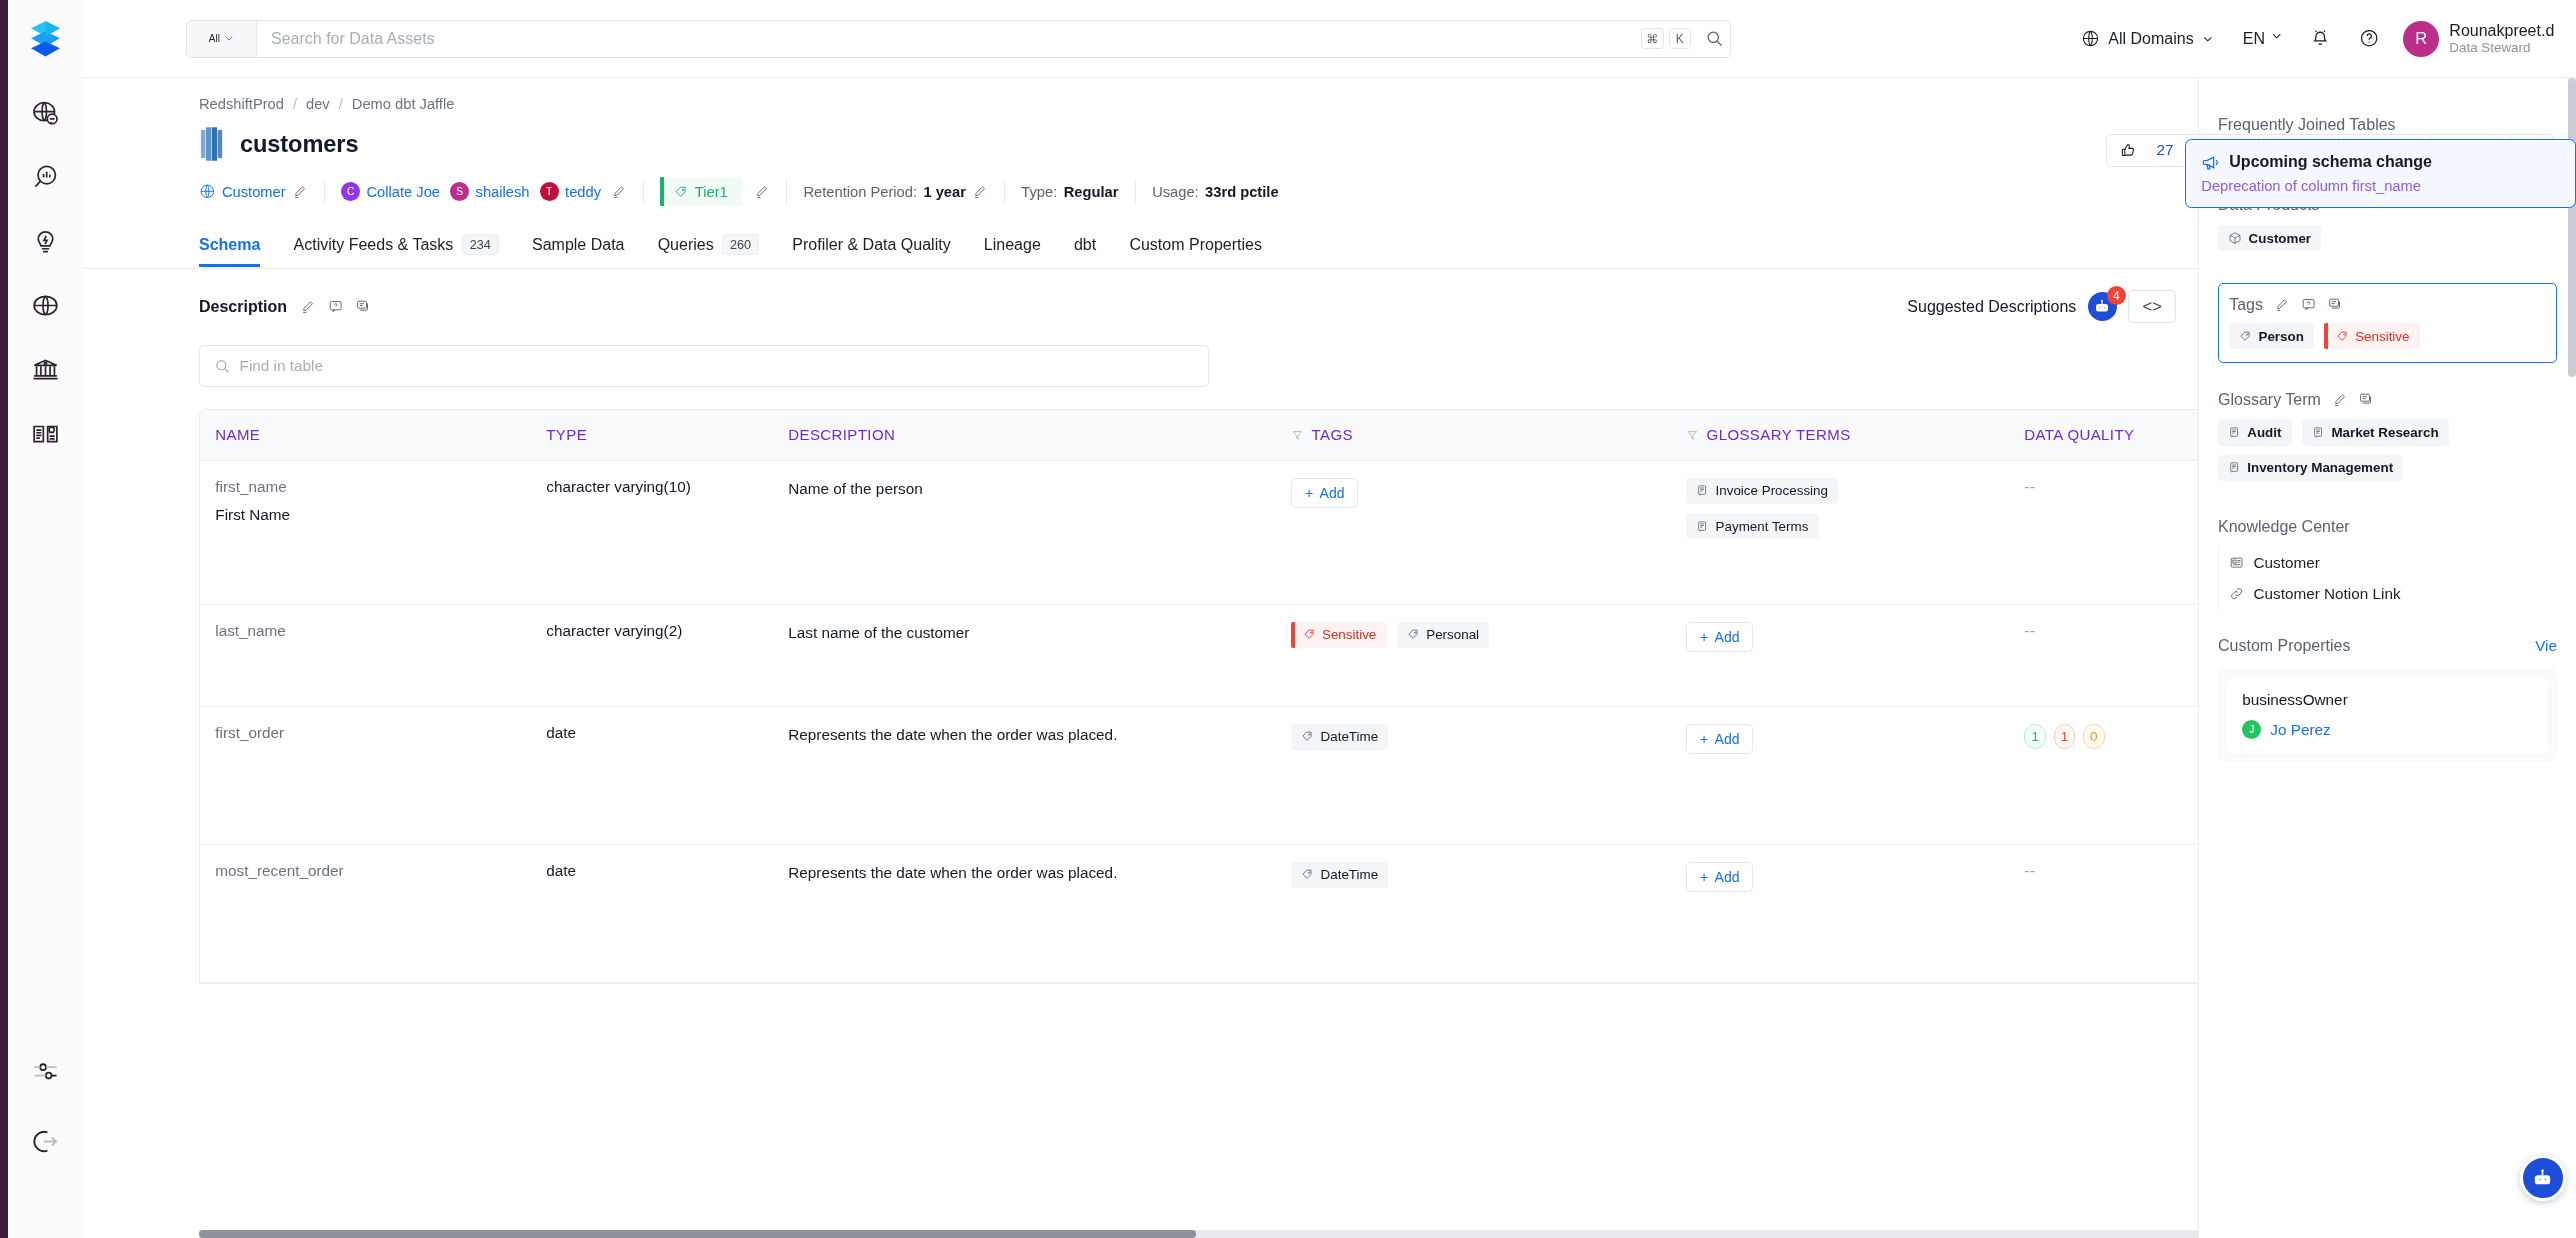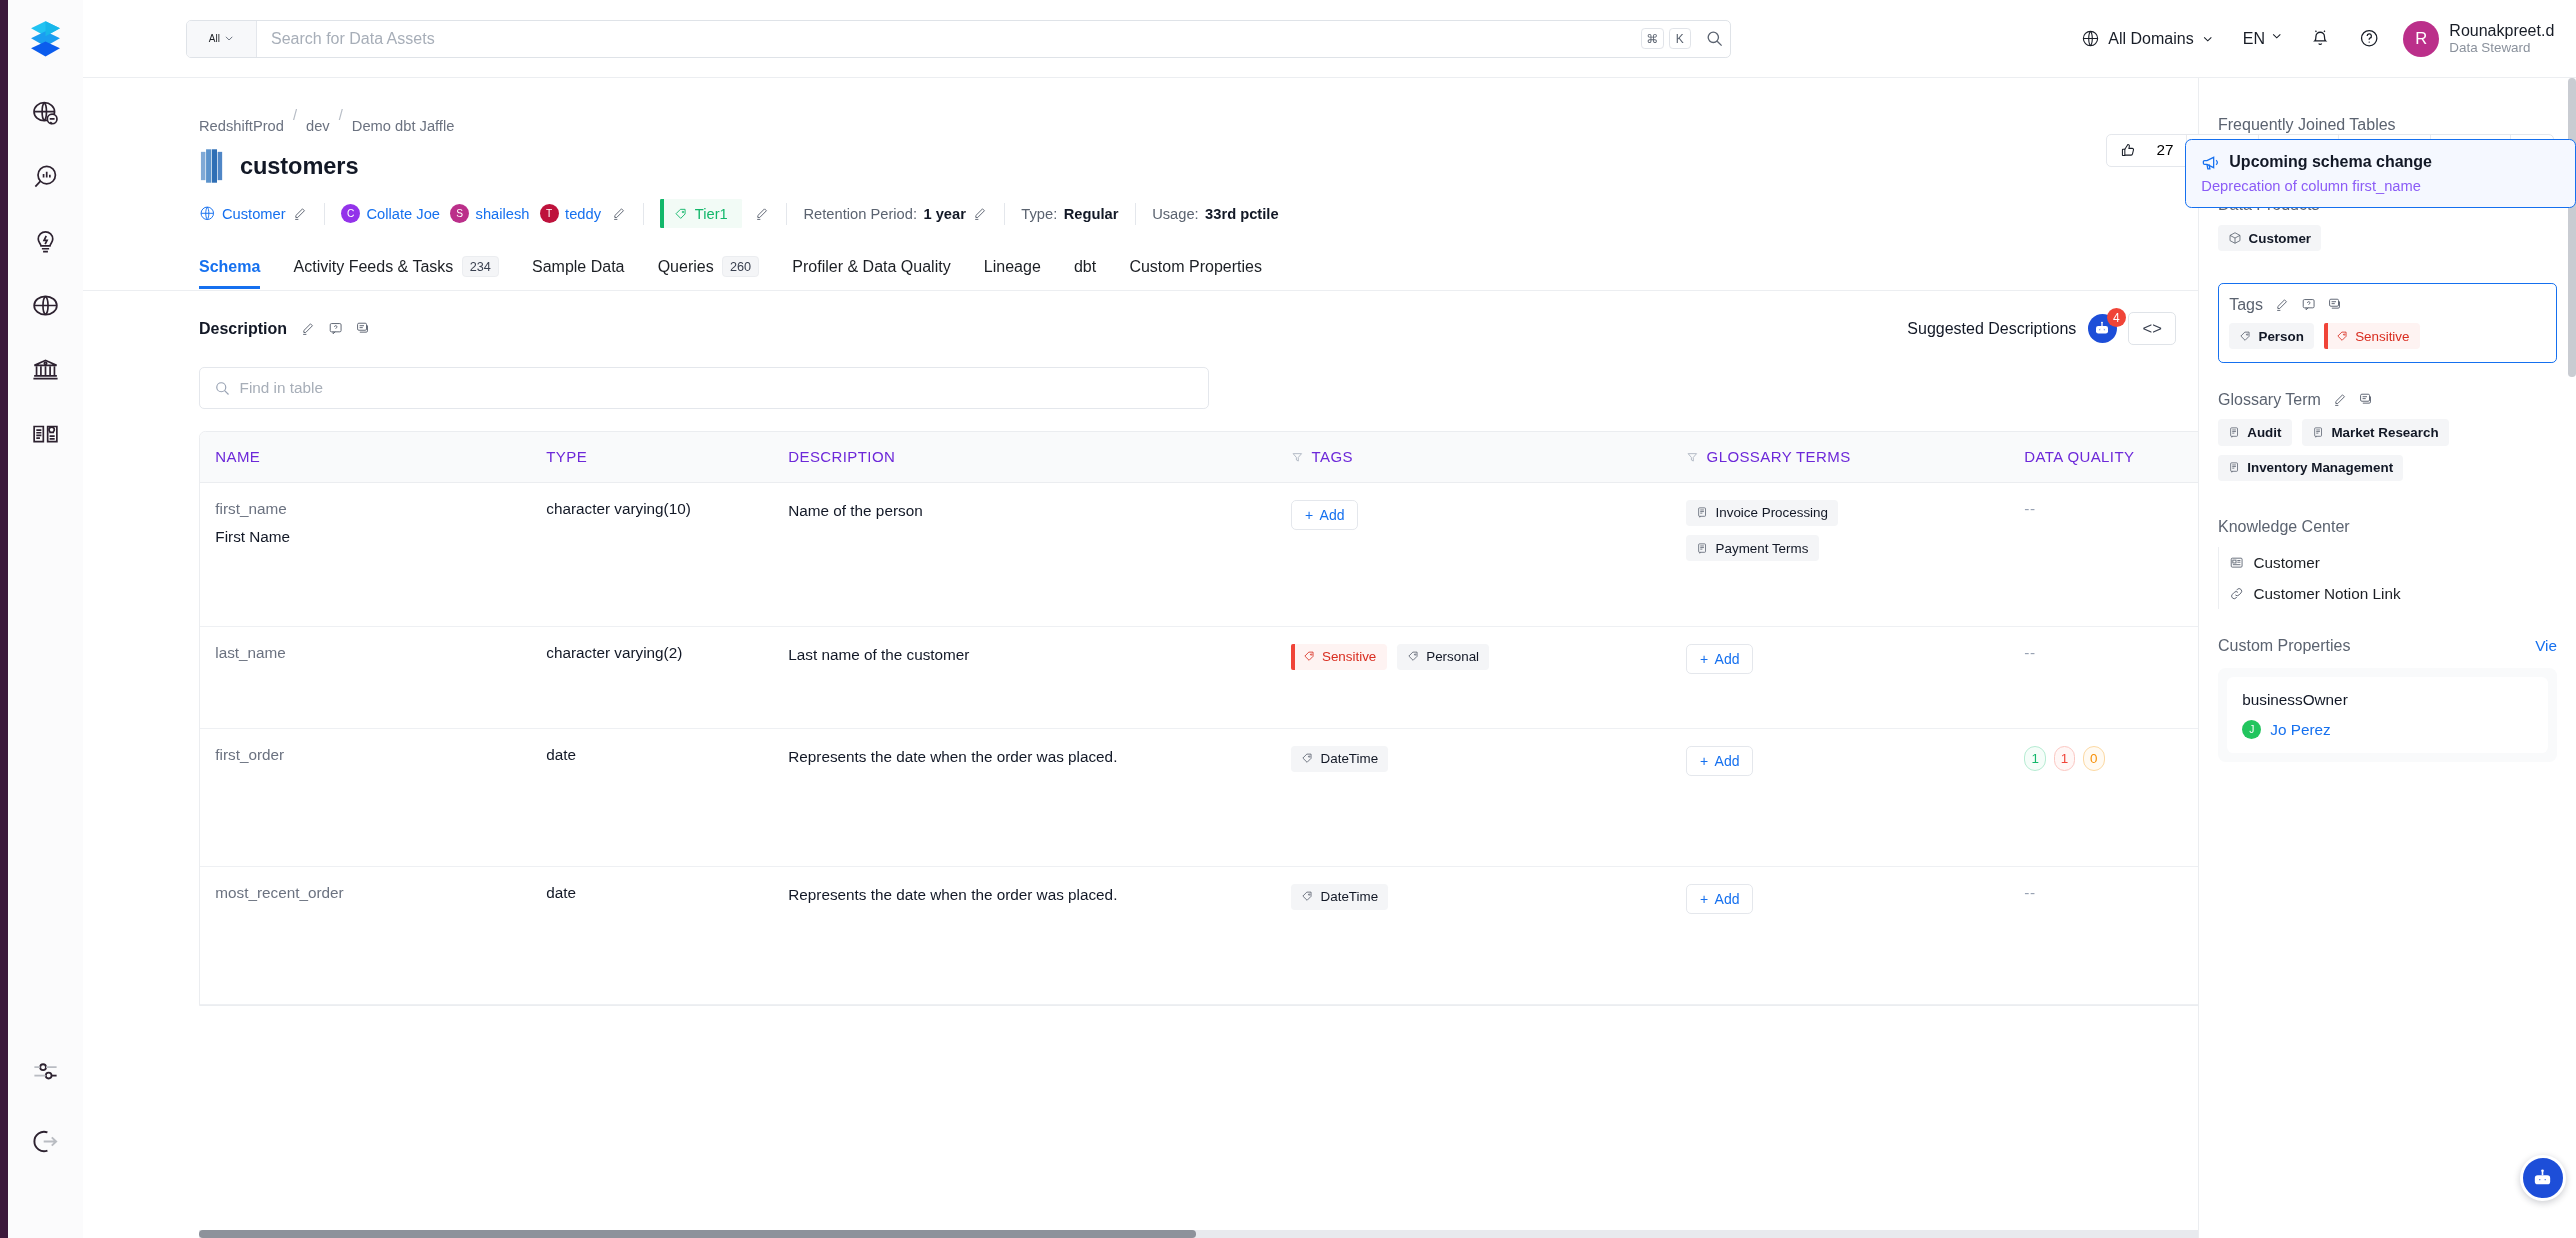--- a/index.html
+++ b/index.html
@@ -91,21 +91,21 @@
   .who-name { font-size: 16px; color: #181d27; line-height: 1.15; white-space: nowrap;}
   .who-role { font-size: 13.4px; color: #8a919c; line-height: 1.15; }
 
   
   .body { flex: 1; display: flex; min-height: 0; position: relative; }
   .content { flex: 1; min-width: 0; padding: 0 0 0 0; position: relative; }
 
   .crumbs { display: flex; align-items: center; gap: 9px; font-size: 14.7px;
     color: #6b7280; padding: 18px 0 0 116px; }
   .crumbs .sep { color: #b6bcc5; }
-  .crumbs a { color: #6b7280; text-decoration: none; cursor: pointer; margin-top: 22px; }
+  .crumbs a { color: #6b7280; text-decoration: none; cursor: pointer; }
 
   .title-row { display: flex; align-items: center; gap: 14px; padding: 14px 0 0 116px; }
   .tbl-ico { width: 27px; height: 36px; flex: 0 0 27px; }
   .page-title { font-size: 23.6px; font-weight: 700; color: #121826; letter-spacing: -0.1px; }
 
   .meta-row { display: flex; align-items: center; padding: 15.3px 0 0 116px; gap: 0; }
   .meta-item { display: flex; align-items: center; gap: 6.4px; font-size: 14.7px; }
   .meta-div { width:0.6px; height:21.7px; background:#e4e7ec; margin: 0 16.6px; }
   .link { color: #1570ef; cursor: pointer; }
   .av-sm { width: 19px; height: 19px; border-radius: 50%; color: #fff;
@@ -233,21 +233,21 @@
   }
   .an-title { display:flex; align-items:center; gap: 9px; font-size:16px;
      font-weight:700; color:#121826; }
   .an-sub { margin-top: 6.4px; font-size: 14.7px; color:#8b5cf6; }
 
   .stats {
     position: absolute; right: 21.7px; top: 56px; display: flex; align-items: stretch;
     border: 0.6px solid #e4e7ec; border-radius: 5.1px; overflow: hidden; background: #fff;
   }
   .stat { display:flex; align-items:center; gap: 20px; padding: 6.4px 12.7px;
-     border-right: 0.6px solid #e9ebef; font-size: 15.3px; color:#000000; cursor:pointer; }
+     border-right: 0.6px solid #e9ebef; font-size: 15.3px; color:#1d4ed8; cursor:pointer; }
   .stat:last-child { border-right: 0; }
 
   
   .fab { position: absolute; right: 10.2px; bottom: 37px; width: 46px; height: 46px;
      border-radius: 50%; background:#1d4ed8; border: 3.2px solid #fff;
      display:flex;align-items:center;justify-content:center; cursor:pointer;
      box-shadow: 0 1.9px 7.6px rgba(16,24,40,.22); }
 
   
   .hscroll { position:absolute; left:116px; bottom:0; width: 997px; height: 7.6px;

